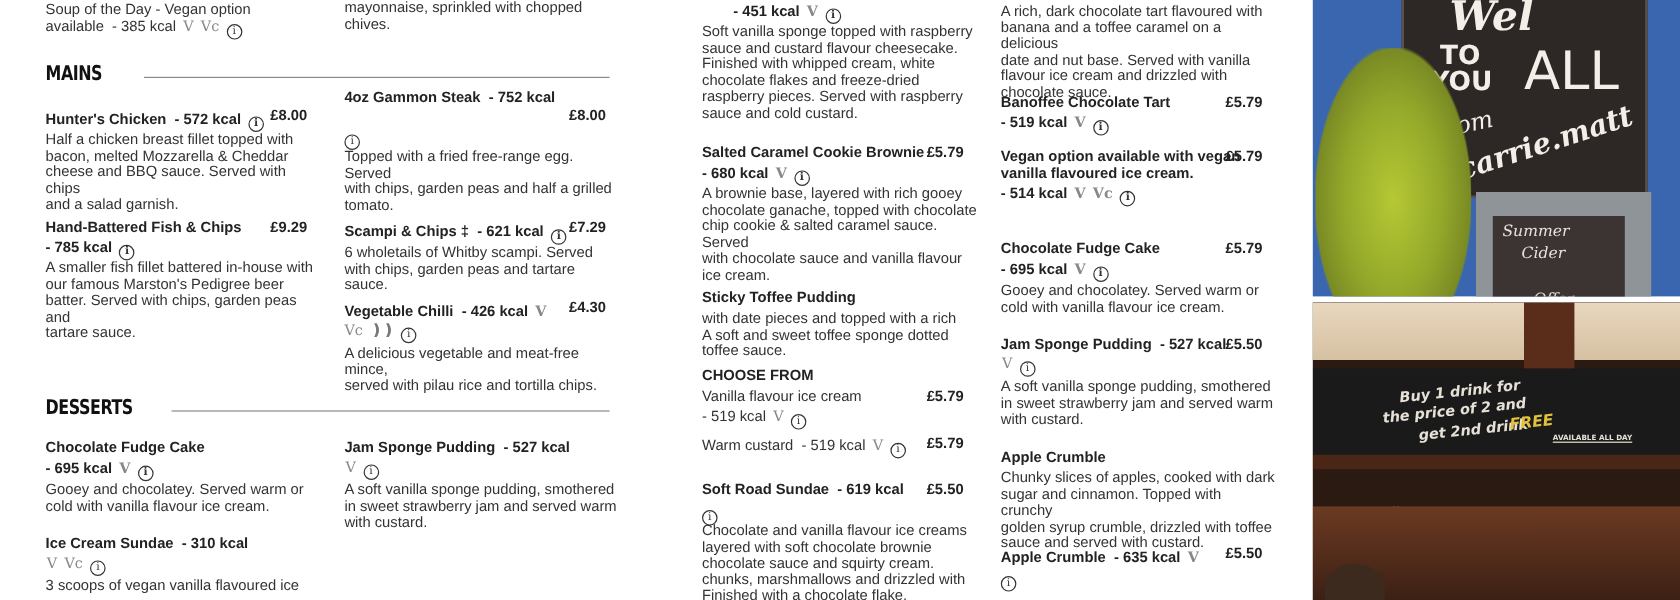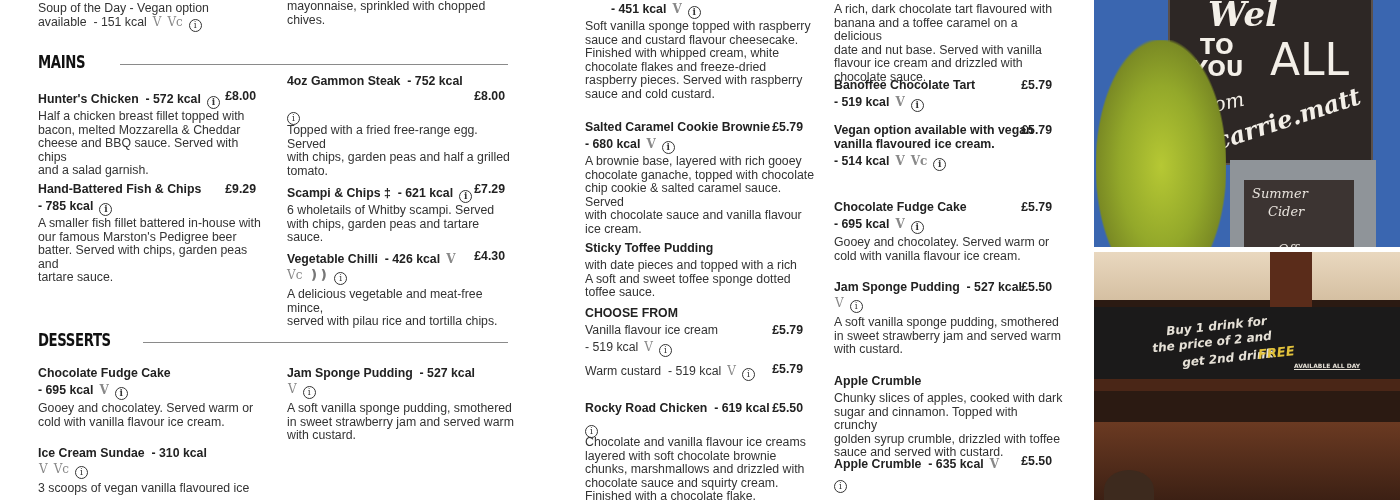--- a/index.html
+++ b/index.html
@@ -33,21 +33,21 @@
   .ceiling { position: absolute; left: 0; top: 0; width: 306px; height: 48px; background: linear-gradient(#e9d8bf, #d5c0a2); }
   .blackboard { position: absolute; left: 0; top: 55px; width: 306px; height: 72px; background: #1b1a1a; }
   .bb-text { position: absolute; font-family: "DejaVu Sans", sans-serif; font-style: italic; color: #e6e1d7; font-weight: bold; }
   .bar-lower { position: absolute; left: 0; top: 170px; width: 306px; height: 78px; background: linear-gradient(#6b3a22, #3c2014); }
 </style>
 </head>
 <body>
 
 <div class="abs txt" style="left:38px; top:2px; width:220px;">
   <div>Soup of the Day - Vegan option</div>
-  <div><span>available</span>&nbsp;&nbsp;<span>- 151 kcal</span><span class="badge">V</span><span class="badge">Vc</span><span class="info">i</span></div>
+  <div><span>available</span>&nbsp;&nbsp;<span>- 385 kcal</span><span class="badge">V</span><span class="badge">Vc</span><span class="info">i</span></div>
 </div>
 
 <div class="abs heading" style="left:38px; top:52px;">MAINS</div>
 <div class="abs rule" style="left:120px; top:64px; width:388px;"></div>
 
 <div class="abs name" style="left:38px; top:92px;"><span>Hunter's Chicken</span>&nbsp;&nbsp;<span>- 572 kcal</span><span class="info">i</span></div>
 <div class="abs price" style="left:206px; top:89px;">£8.00</div>
 <div class="abs txt" style="left:38px; top:110px; width:230px;">
   <div>Half a chicken breast fillet topped with</div>
     <div>bacon, melted Mozzarella &amp; Cheddar</div>
@@ -143,28 +143,28 @@
     <div>A soft and sweet toffee sponge dotted</div>
     <div>toffee sauce.</div>
 </div>
 <div class="abs name" style="left:585px; top:306px;">CHOOSE FROM</div>
 <div class="abs txt" style="left:585px; top:324px;">Vanilla flavour ice cream</div>
 <div class="abs price" style="left:753px; top:323px;">£5.79</div>
 <div class="abs txt" style="left:585px; top:341px;"><span>- 519 kcal</span><span class="badge">V</span><span class="info">i</span></div>
 <div class="abs txt" style="left:585px; top:365px;"><span>Warm custard</span>&nbsp;&nbsp;<span>- 519 kcal</span><span class="badge">V</span><span class="info">i</span></div>
 <div class="abs price" style="left:753px; top:362px;">£5.79</div>
 
-<div class="abs name" style="left:585px; top:401px;"><span>Rocky Road Chicken</span>&nbsp;&nbsp;<span>- 619 kcal</span></div>
+<div class="abs name" style="left:585px; top:401px;"><span>Soft Road Sundae</span>&nbsp;&nbsp;<span>- 619 kcal</span></div>
 <div class="abs price" style="left:753px; top:401px;">£5.50</div>
 <div class="abs" style="left:579px; top:418px;"><span class="info">i</span></div>
 <div class="abs txt" style="left:585px; top:436px; width:230px;">
   <div>Chocolate and vanilla flavour ice creams</div>
     <div>layered with soft chocolate brownie</div>
+    <div>chocolate sauce and squirty cream.</div>
     <div>chunks, marshmallows and drizzled with</div>
-    <div>chocolate sauce and squirty cream.</div>
     <div>Finished with a chocolate flake.</div>
 </div>
 
 <div class="abs txt" style="left:834px; top:3px; width:230px;">
   <div>A rich, dark chocolate tart flavoured with</div>
     <div>banana and a toffee caramel on a delicious</div>
     <div>date and nut base. Served with vanilla</div>
     <div>flavour ice cream and drizzled with</div>
     <div>chocolate sauce.</div>
 </div>

